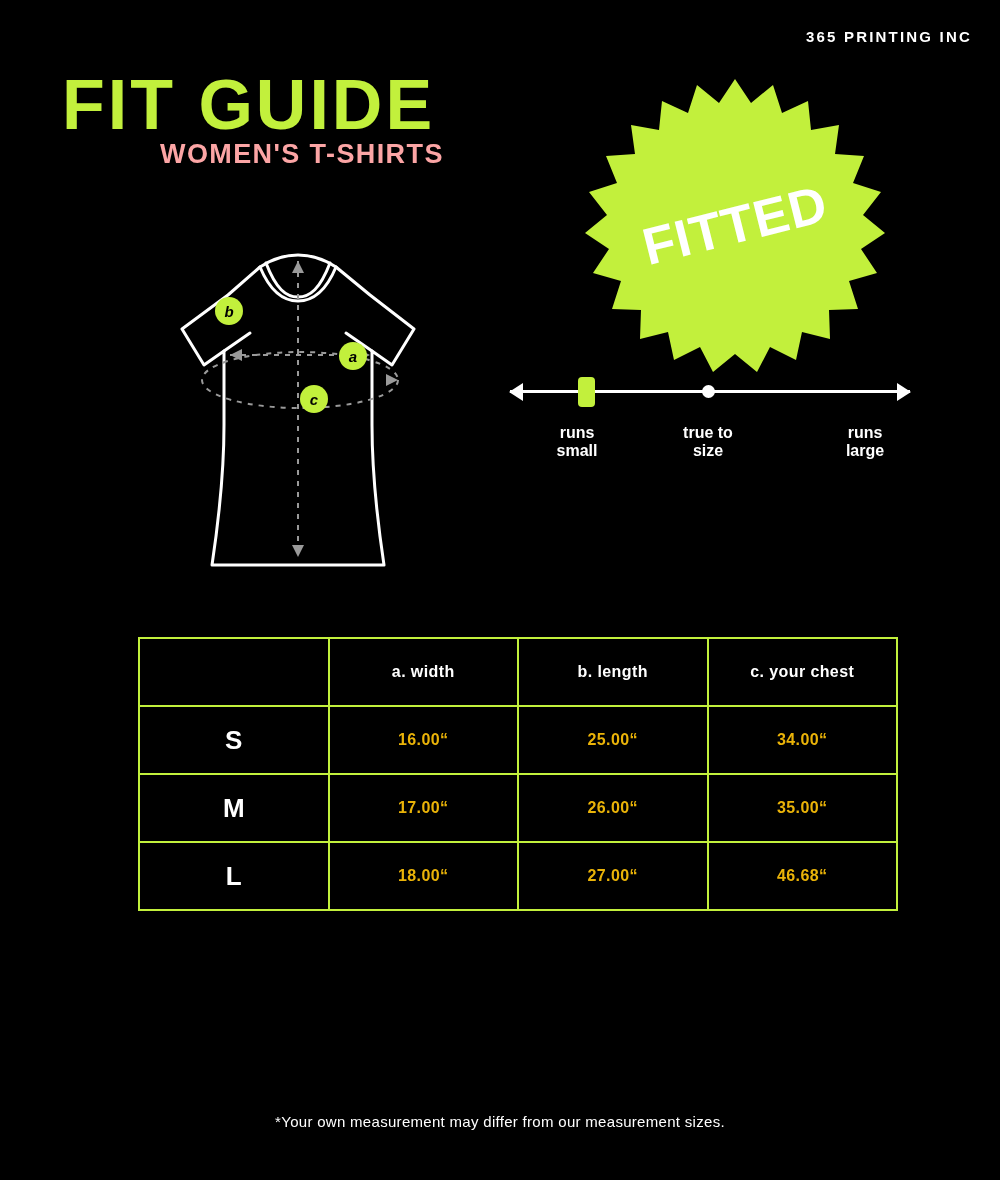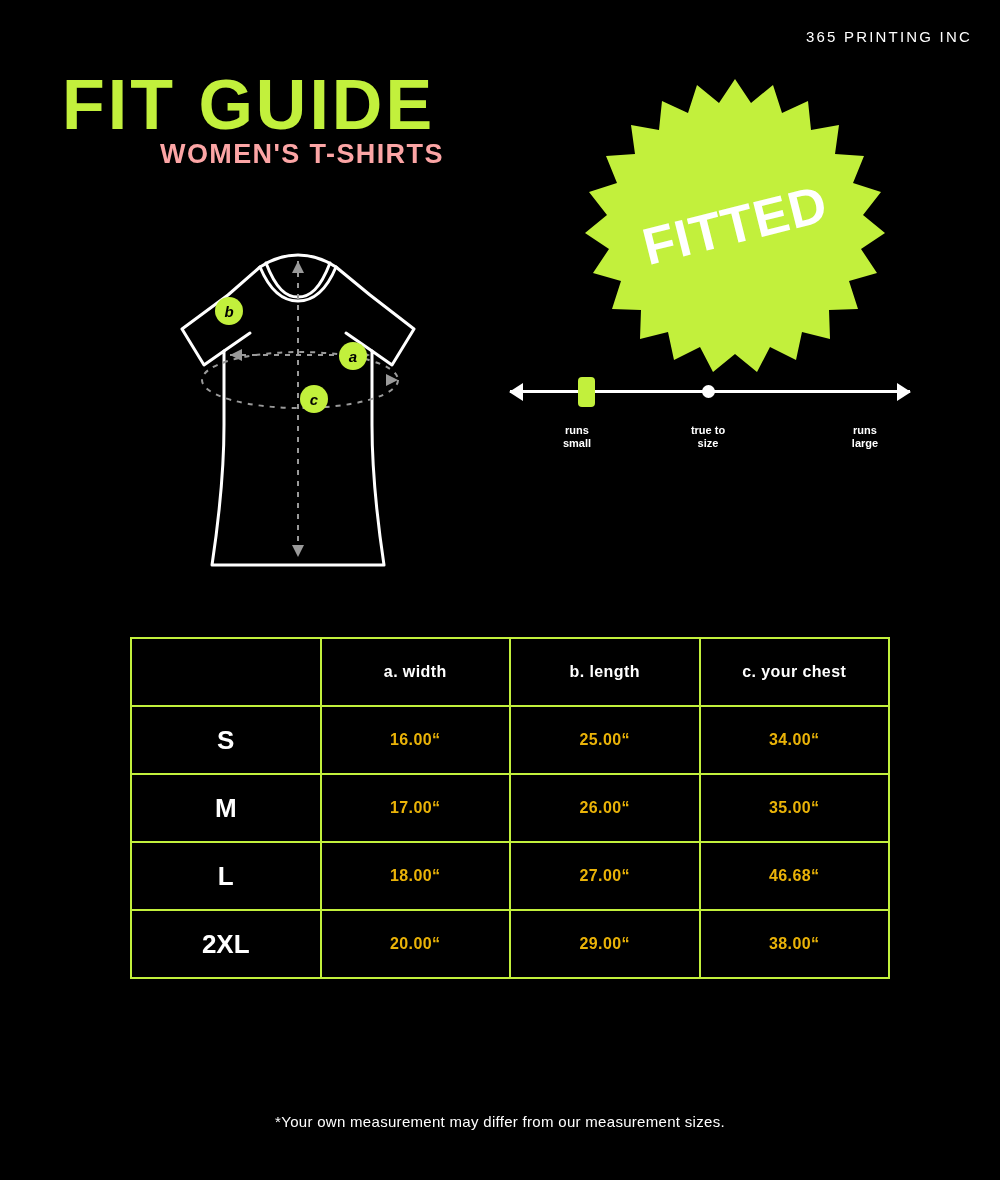--- a/index.html
+++ b/index.html
@@ -14,21 +14,21 @@
     font-family: "Liberation Sans", sans-serif;
     color: #ffffff;
     overflow: hidden;
   }
 
   .brand {
     position: absolute;
     top: 28px;
     right: 28px;
     font-size: 15px;
-    font-weight: normal;
+    font-weight: bold;
     letter-spacing: 2.2px;
     color: #ffffff;
   }
 
   .title {
     position: absolute;
     left: 62px;
     top: 70px;
     font-size: 70px;
     font-weight: bold;
@@ -130,21 +130,21 @@
   .mid-dot {
     position: absolute;
     left: 192px; top: 15px;
     width: 13px; height: 13px;
     border-radius: 50%;
     background: #ffffff;
   }
   .scale-cap {
     position: absolute;
     top: 54px;
-    font-size: 11px;
+    font-size: 16px;
     font-weight: bold;
     color: #ffffff;
     text-align: center;
     line-height: 1.15;
     white-space: pre-line;
   }
   .cap-small { left: 12px;  width: 110px; }
   .cap-true  { left: 143px; width: 110px; }
   .cap-large { left: 300px; width: 110px; }
 
@@ -152,20 +152,21 @@
   .table-wrap {
     position: absolute;
     left: 130px;
     top: 637px;
     width: 760px;
   }
   table {
     width: 100%;
     border-collapse: collapse;
     table-layout: fixed;
+    margin-left: 8px;
   }
   table, td, th { border: 2px solid #c2f03c; }
   td, th {
     height: 66px;
     text-align: center;
     vertical-align: middle;
     padding: 0;
   }
   thead th {
     font-size: 16px;
@@ -280,23 +281,17 @@
         <td class="val">17.00“</td>
         <td class="val">26.00“</td>
         <td class="val">35.00“</td>
       </tr>
       <tr>
         <td class="size-cell">L</td>
         <td class="val">18.00“</td>
         <td class="val">27.00“</td>
         <td class="val">46.68“</td>
       </tr>
-      <tr>
-        <td class="size-cell">2XL</td>
-        <td class="val">20.00“</td>
-        <td class="val">29.00“</td>
-        <td class="val">38.00“</td>
-      </tr>
     </tbody>
   </table>
 </div>
 
 <div class="footnote">*Your own measurement may differ from our measurement sizes.</div>
 
 </body></html>

